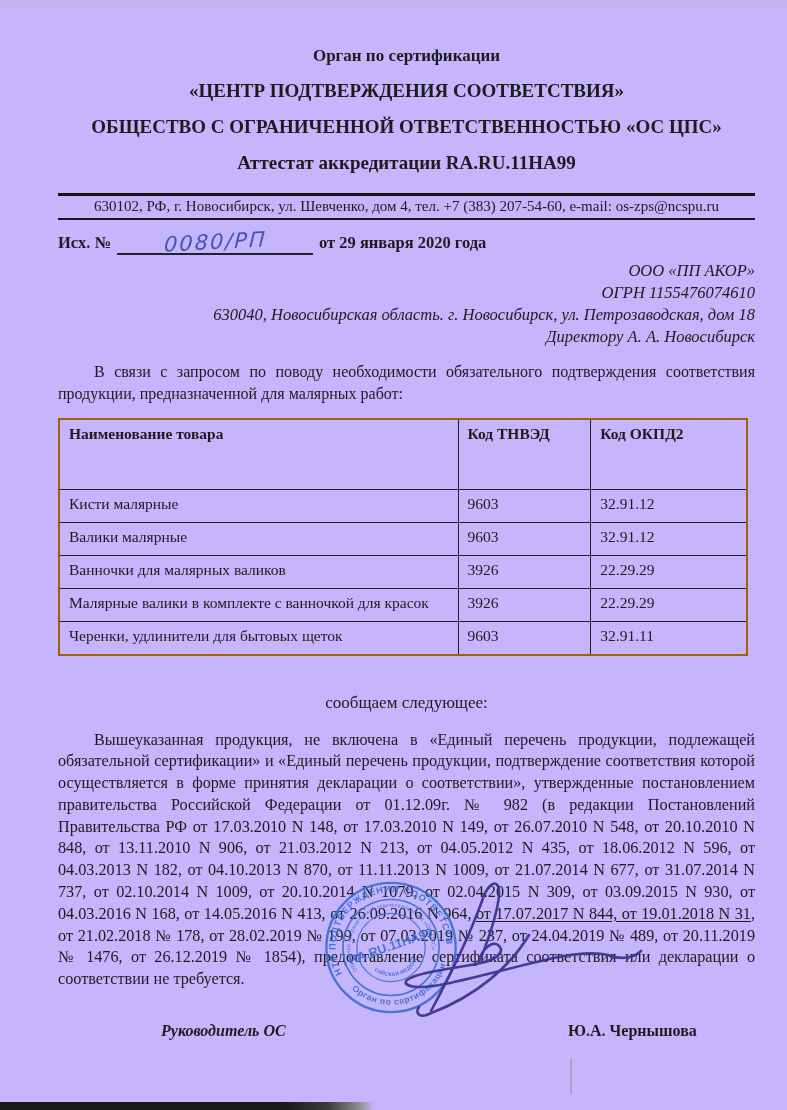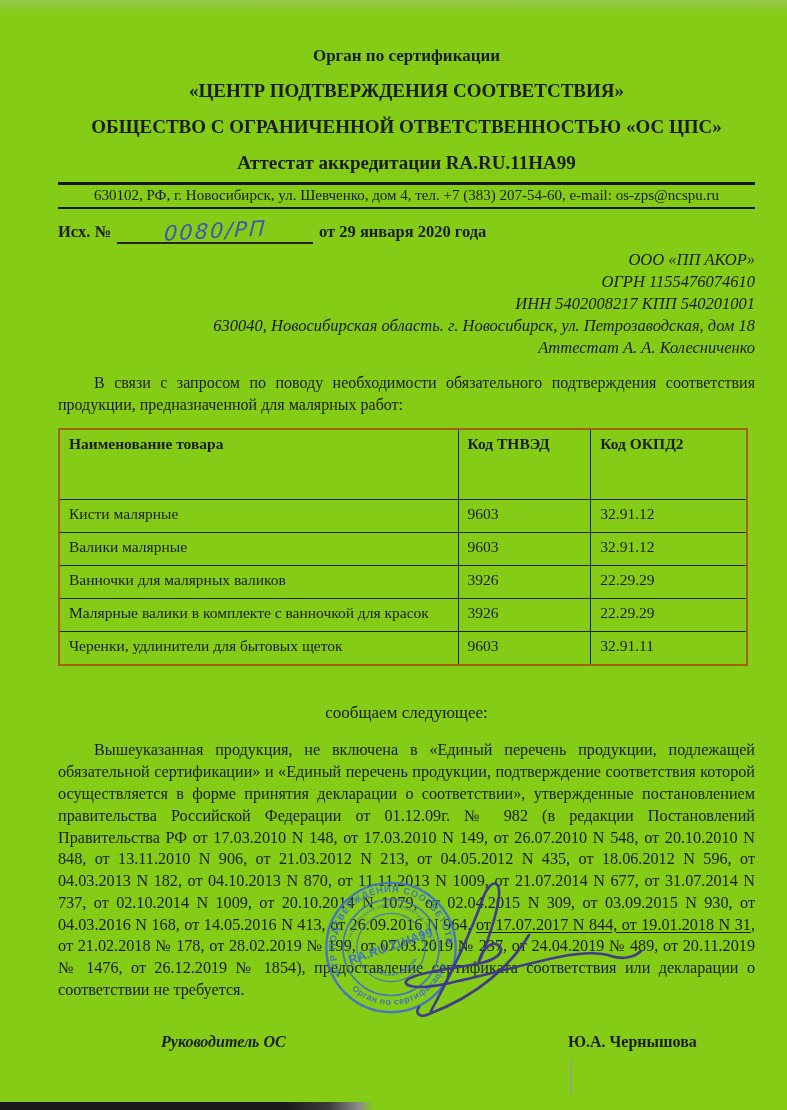--- a/index.html
+++ b/index.html
@@ -6,38 +6,38 @@
     --ink:#1c1c1c;
     --stamp:#3f6fd1;
     --sig:#3e3492;
     --hand:#4353b4;
   }
   html,body{margin:0;padding:0;background:#e9e9e9;}
   .page{
     position:relative;
     width:787px;height:1110px;
     margin:0 auto;
-    background:#84cc16;
+    background:#c4b5fd;
     box-sizing:border-box;
     padding:45px 32px 0 58px;
     font-family:"Liberation Serif","DejaVu Serif",serif;
     color:var(--ink);
     overflow:hidden;
   }
   .page::before{ 
     content:"";position:absolute;left:0;top:0;width:100%;height:14px;
     background:linear-gradient(180deg,rgba(186,184,200,.30),rgba(255,255,255,0));
     pointer-events:none;
   }
   
   .org-header{text-align:center;font-weight:bold;line-height:1.27;}
   .org-header .l1{font-size:17px;}
   .org-header .l2,.org-header .l3,.org-header .l4{font-size:19px;margin-top:12px;}
   .address-band{
-    margin-top:7px;
+    margin-top:18px;
     border-top:3px solid #151515;
     border-bottom:2px solid #151515;
     text-align:center;
     font-size:15px;
     padding:2px 0 3px 0;
   }
   
   .outgoing{margin-top:11px;font-size:16.5px;font-weight:bold;white-space:nowrap;}
   .ref-blank{
     display:inline-block;width:196px;margin:0 6px;
@@ -96,25 +96,24 @@
   <div class="address-band">630102, РФ, г. Новосибирск, ул. Шевченко, дом 4, тел. +7 (383) 207-54-60,  e-mail: os-zps@ncspu.ru</div>
 
   <div class="outgoing"><span>Исх. №</span><span class="ref-blank"><span class="handwritten">0080/РП</span></span><span>от 29 января 2020 года</span></div>
 
   <div class="recipient">
 
       <div>ООО «ПП АКОР»</div>
 
       <div>ОГРН 1155476074610</div>
 
-      <div>ИНН 5402008217 КПП 540201001</div>
 
       <div>630040, Новосибирская область. г. Новосибирск, ул. Петрозаводская, дом 18</div>
 
-      <div>Аттестат А. А. Колесниченко</div>
+      <div>Директору А. А. Новосибирск</div>
     </div>
 
   <div class="intro">В связи с запросом по поводу необходимости обязательного подтверждения соответствия продукции, предназначенной для малярных работ:</div>
 
   <table class="goods">
     <thead>
       <tr>
         <th class="col-name">Наименование товара</th>
         <th class="col-tnved">Код ТНВЭД</th>
         <th class="col-okpd">Код ОКПД2</th>

